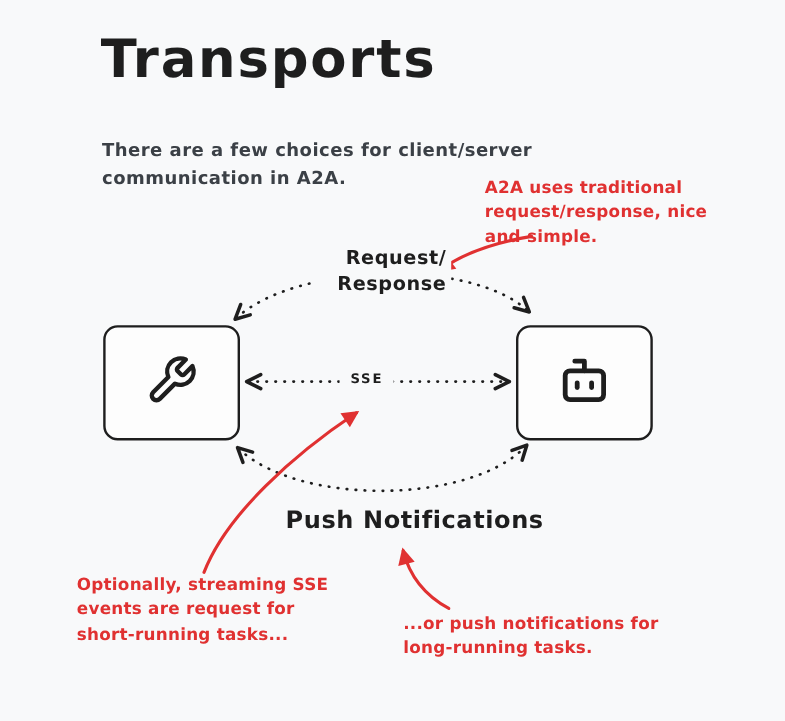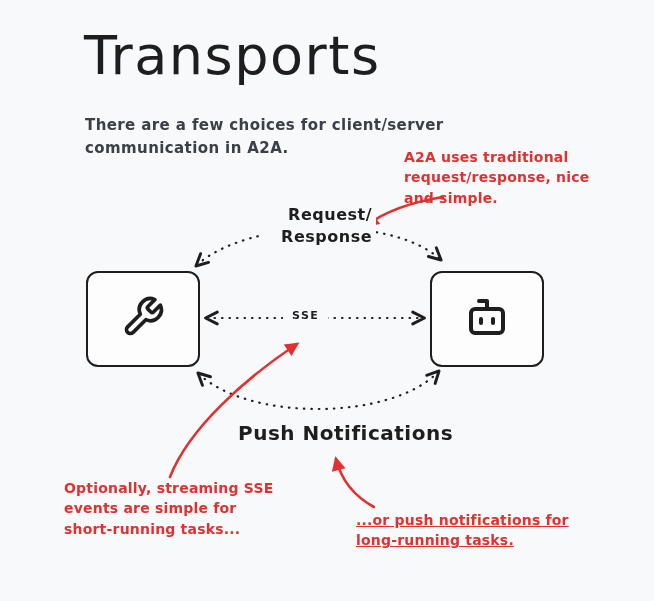--- a/index.html
+++ b/index.html
@@ -11,22 +11,22 @@
     width: 654px;
     height: 601px;
     background: #f8f9fa;
     overflow: hidden;
   }
 
   .page-title {
     position: absolute;
     left: 84px;
     top: 24px;
-    font-size: 54px;
-    font-weight: 400;
+    font-size: 44px;
+    font-weight: 700;
     letter-spacing: 1.5px;
     color: #1e1e1e;
   }
 
   .page-subtitle {
     position: absolute;
     left: 85px;
     top: 90px;
     font-size: 15px;
     font-weight: 700;
@@ -95,21 +95,21 @@
     position: absolute;
     color: #e03131;
     font-size: 14px;
     font-weight: 700;
     letter-spacing: 0.2px;
     line-height: 1.45;
     white-space: pre-line;
   }
   .ann-rr   { left: 404px; top: 147px; }
   .ann-sse  { left: 64px;  top: 478px; }
-  .ann-push { left: 356px; top: 510px; text-decoration: underline; }
+  .ann-push { left: 336px; top: 510px; }
 </style>
 </head>
 <body>
 
 <div class="canvas">
 
   <svg class="overlay" viewBox="0 0 654 601" xmlns="http://www.w3.org/2000/svg">
     <defs>
       <marker id="mb" viewBox="0 0 12 12" refX="9" refY="6" markerWidth="8" markerHeight="8" orient="auto-start-reverse">
         <path d="M2 2 L10 6 L2 10" fill="none" stroke="#1e1e1e" stroke-width="2" stroke-linecap="round" stroke-linejoin="round"></path>
@@ -160,19 +160,19 @@
 
   <div class="edge-label label-sse">SSE</div>
 
   <div class="edge-label label-push">Push Notifications</div>
 
   <div class="annotation ann-rr">A2A uses traditional
 request/response, nice
 and simple.</div>
 
   <div class="annotation ann-sse">Optionally, streaming SSE
-events are simple for
+events are request for
 short-running tasks...</div>
 
   <div class="annotation ann-push">...or push notifications for
 long-running tasks.</div>
 
 </div>
 
 </body></html>

